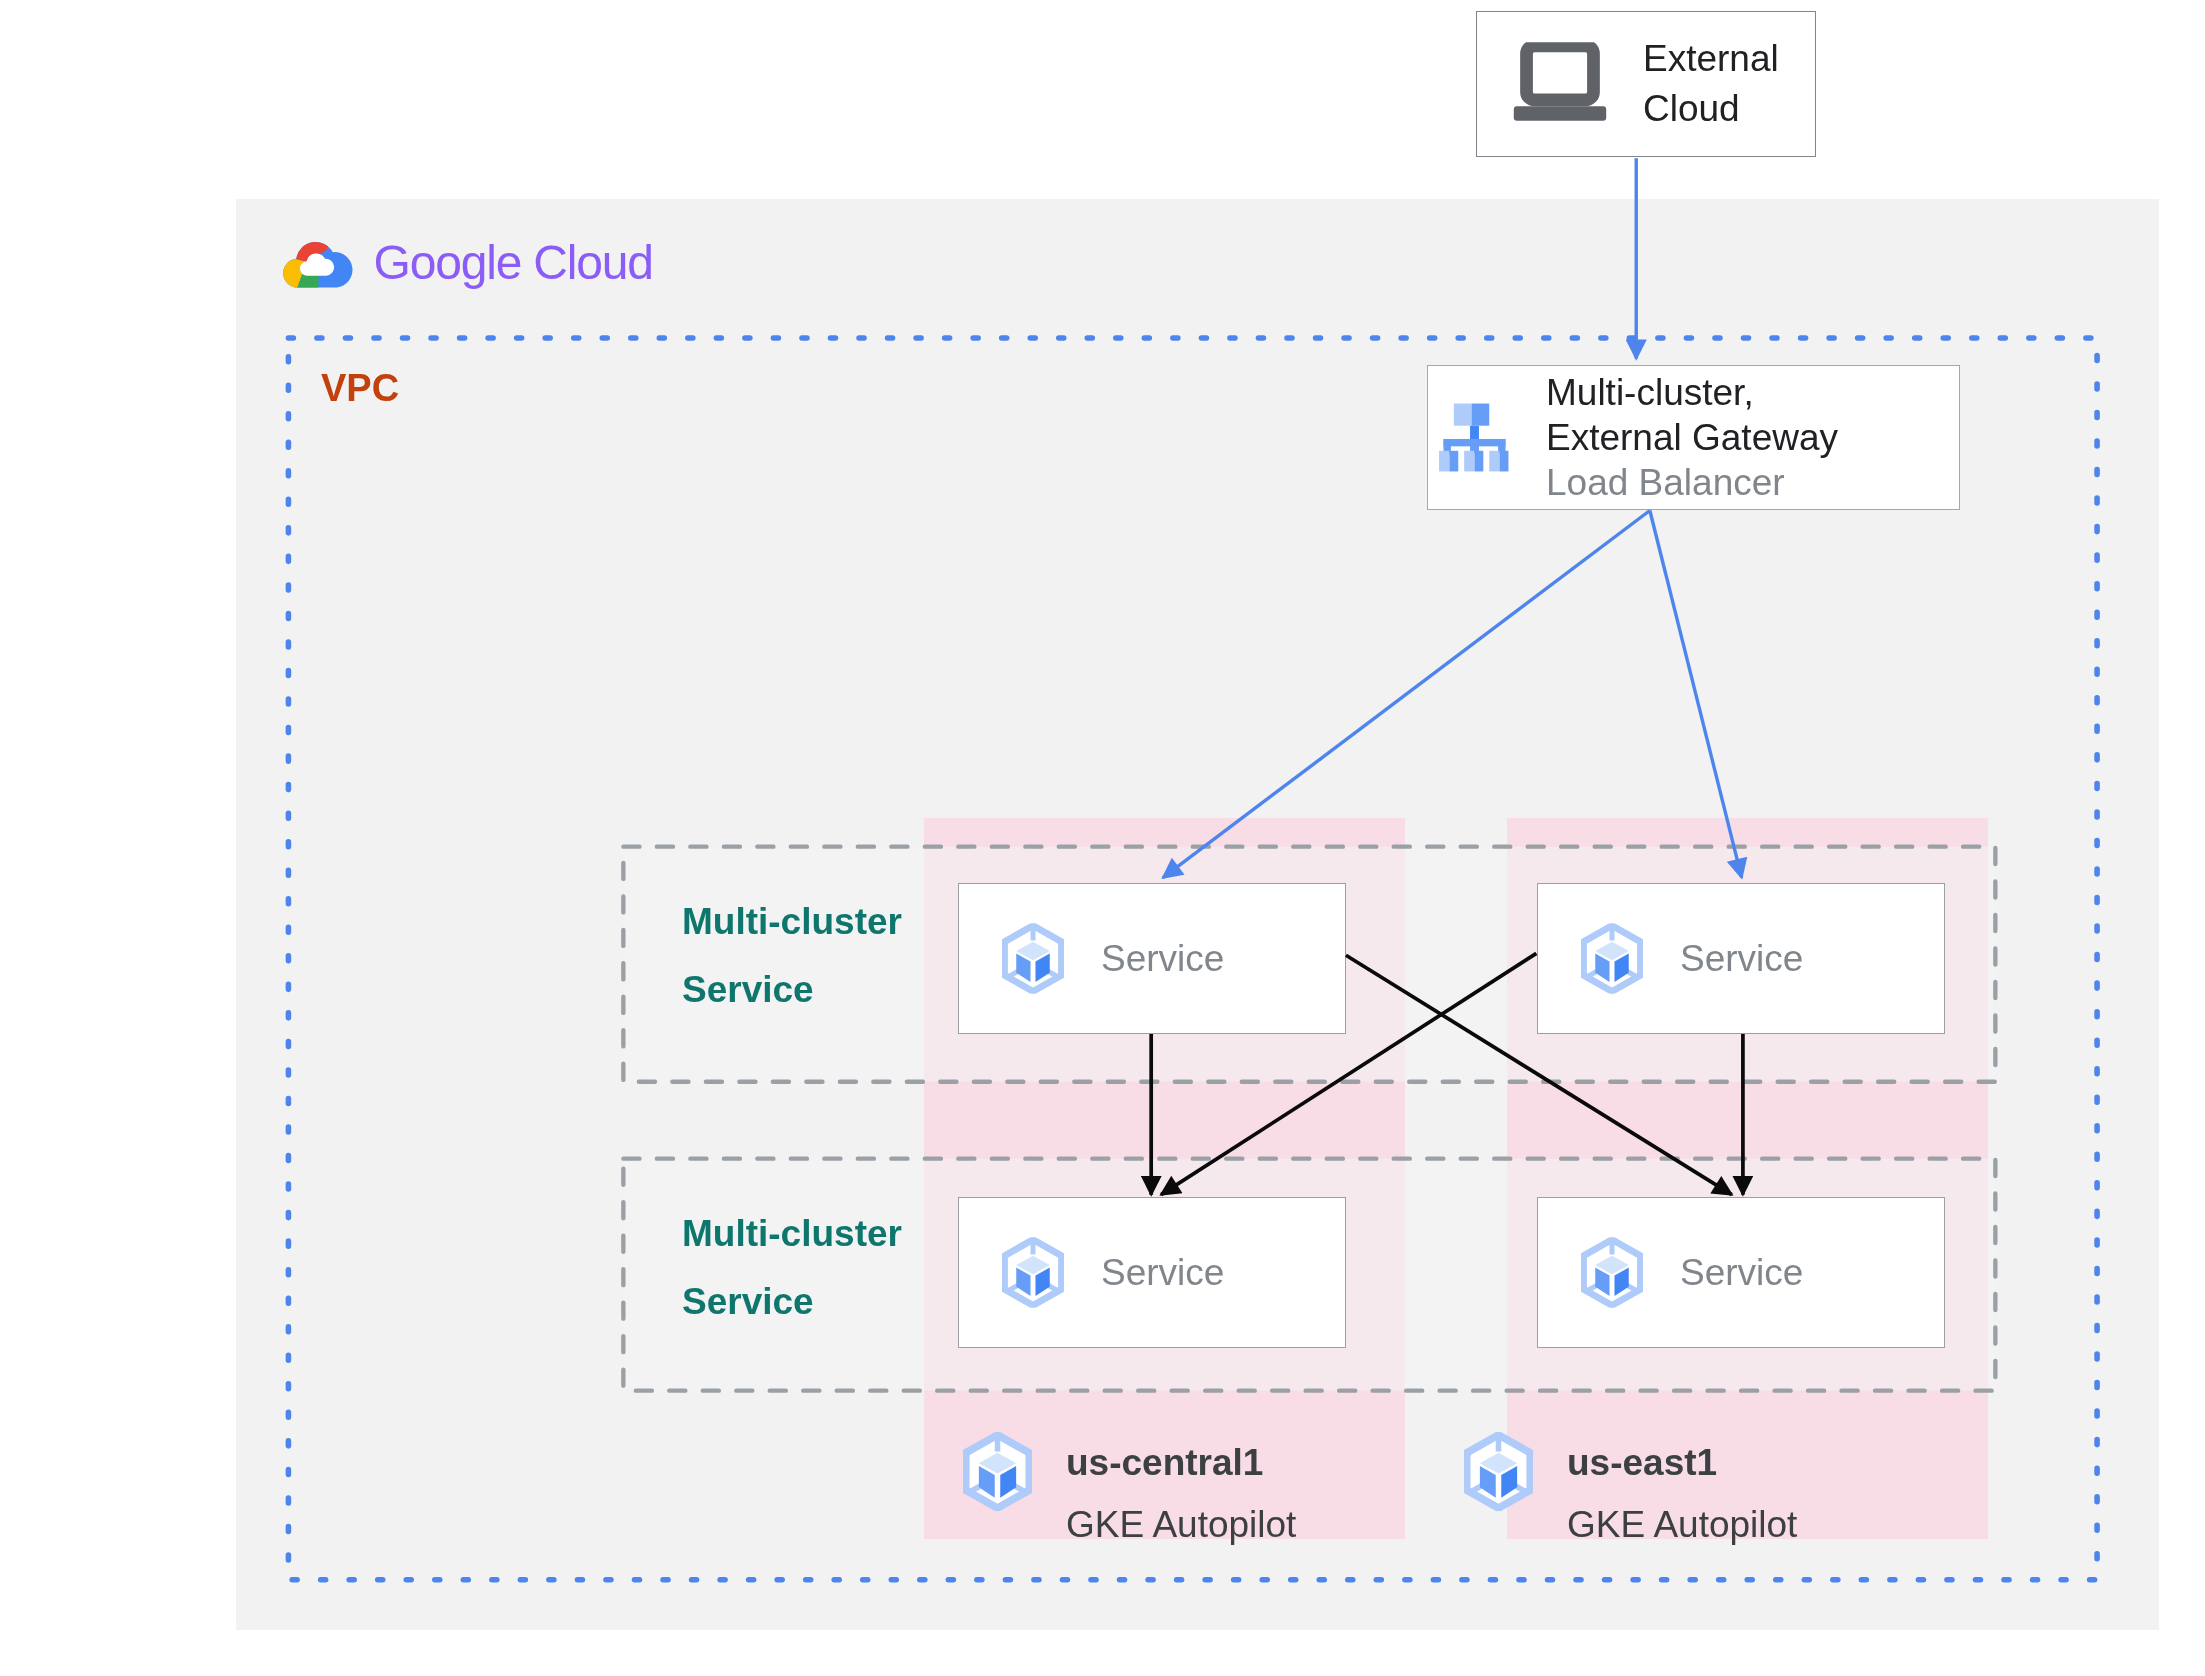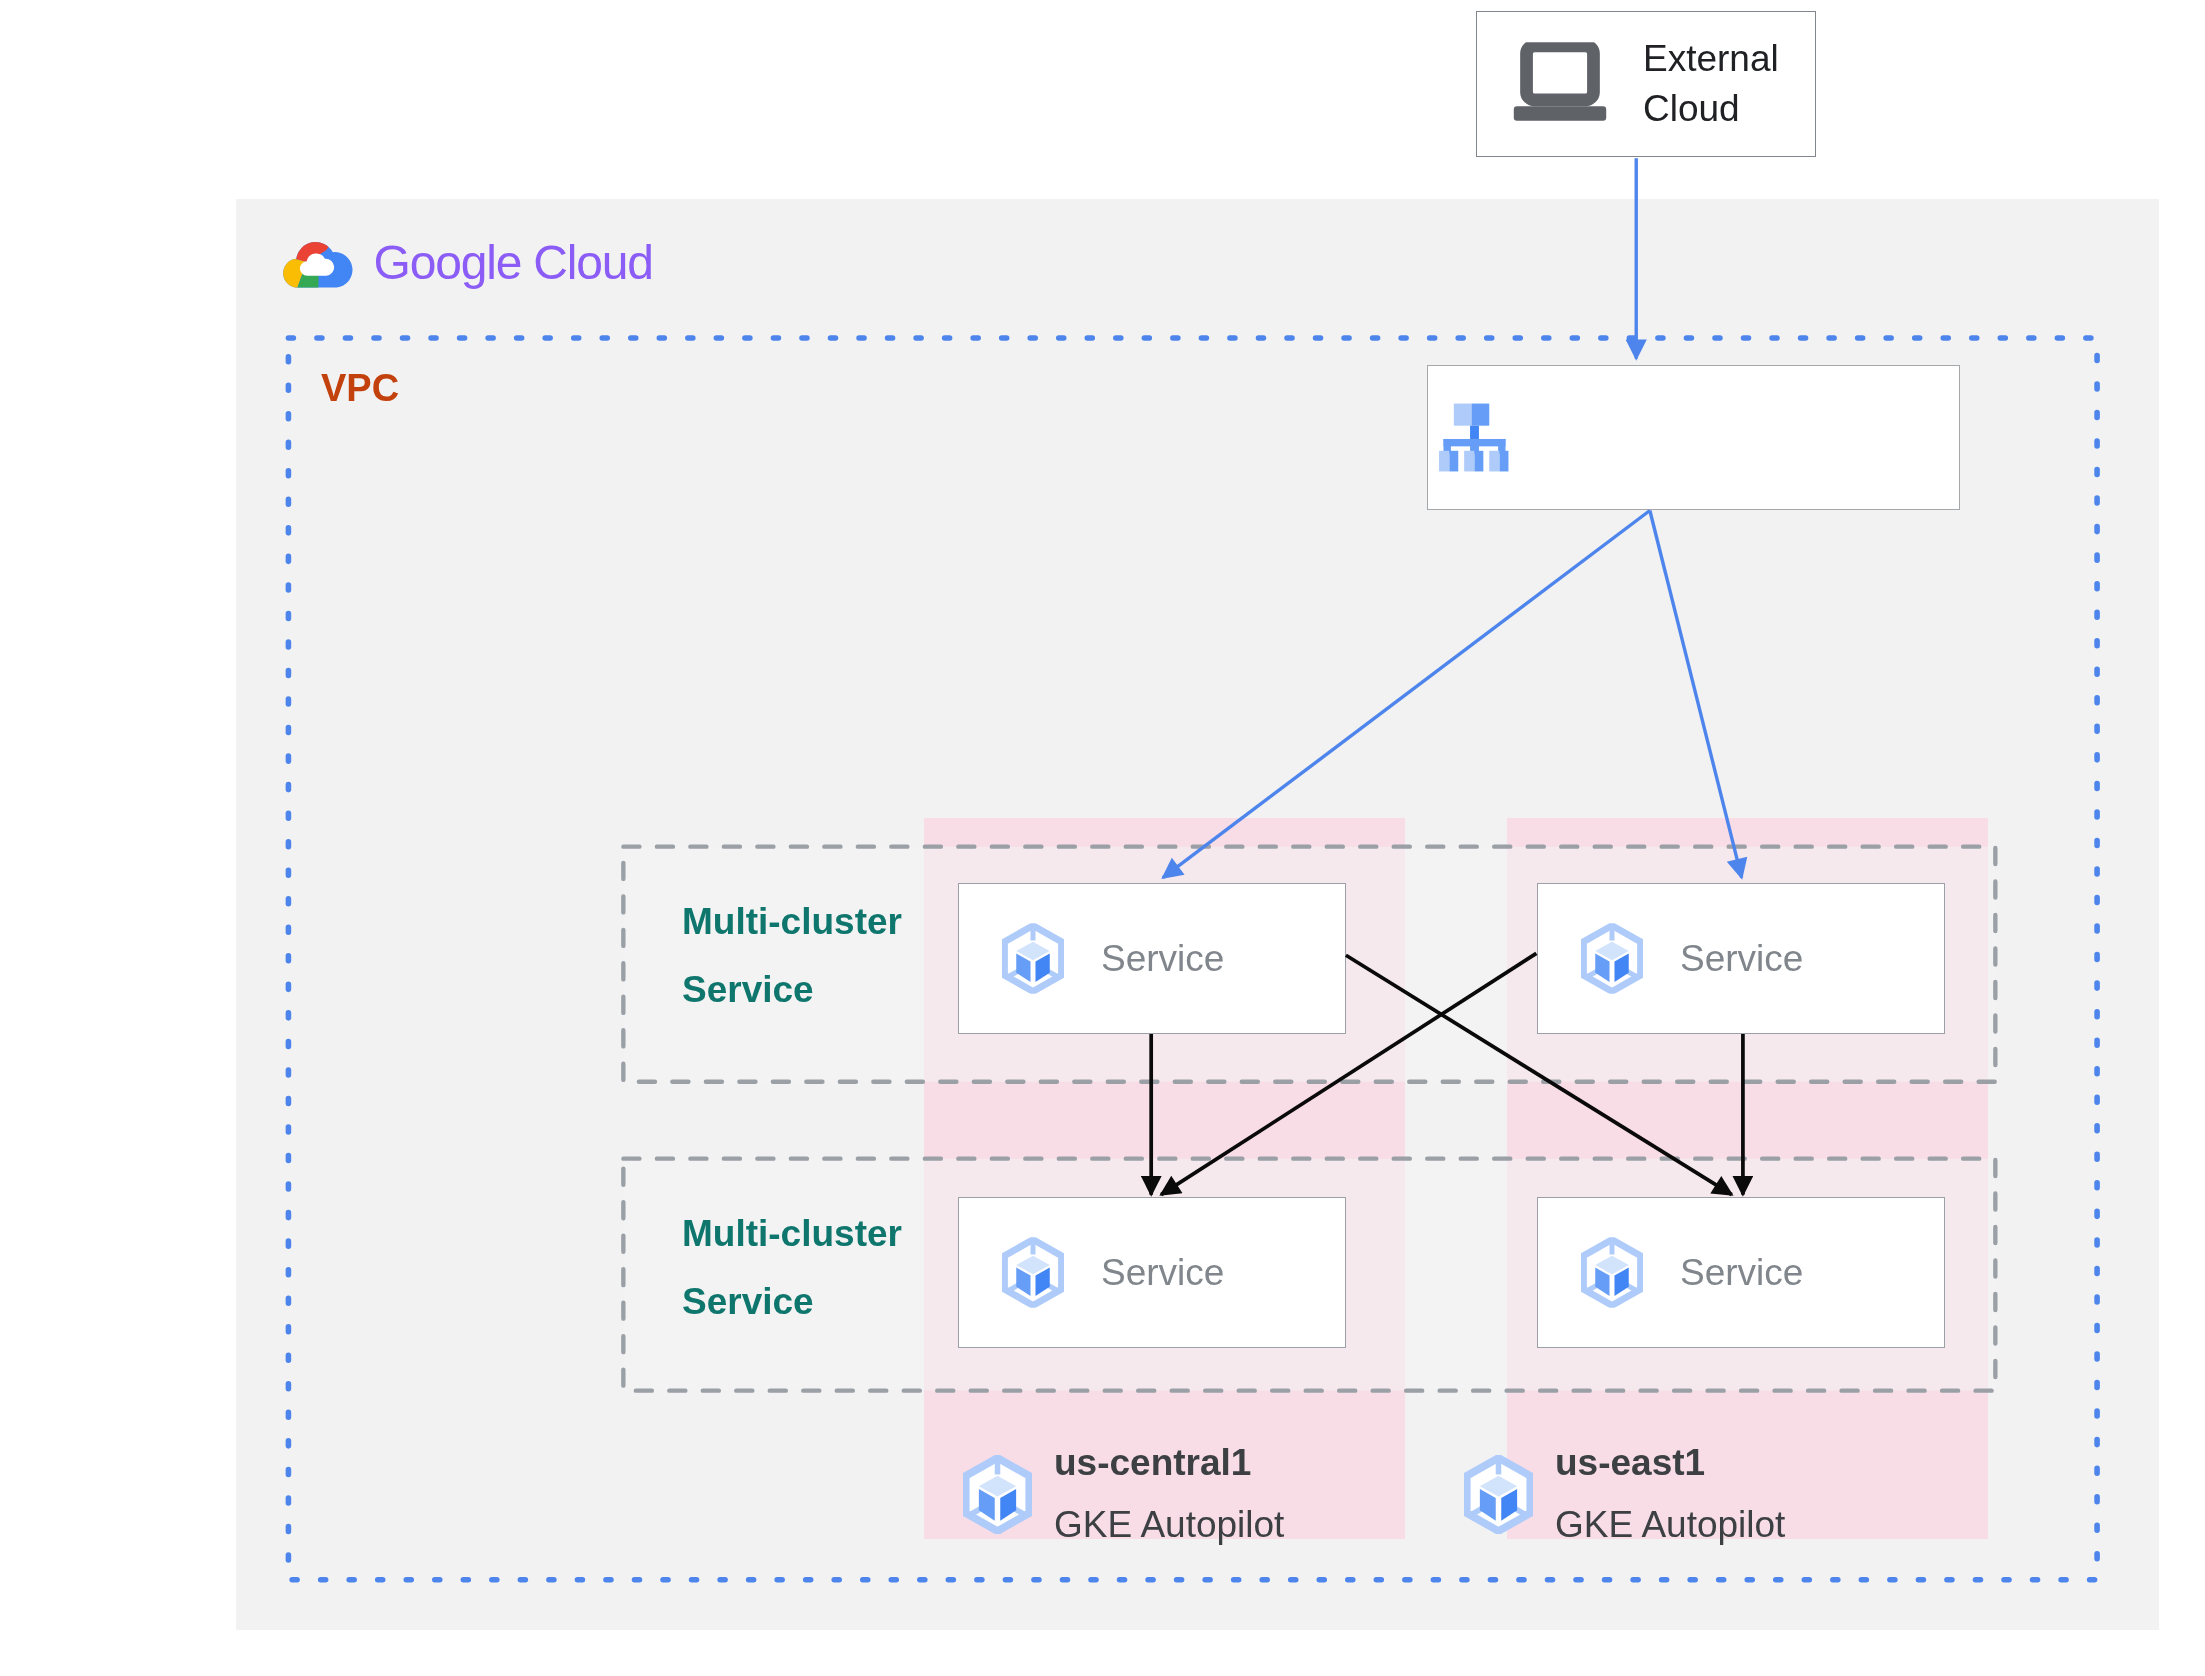--- a/index.html
+++ b/index.html
@@ -29,21 +29,21 @@
   .service-box .txt{margin-left:37px;font-size:37px;color:#80868b;}
   .sb1{left:958px;top:883px;}
   .sb2{left:1537px;top:883px;width:408px;}
   .sb3{left:958px;top:1197px;}
   .sb4{left:1537px;top:1197px;width:408px;}
   
   .row-label{left:682px;font-size:37px;line-height:68px;color:#0f766e;font-weight:bold;}
   .row-label.r1{top:888px;}
   .row-label.r2{top:1200px;}
   
-  .cluster{top:1432px;display:flex;align-items:center;}
+  .cluster{top:1432px;display:flex;align-items:flex-start;gap:12px;}
   .cluster .txt{margin-left:22px;font-size:37px;line-height:62px;color:#3c4043;}
   .cluster .txt .region{font-weight:bold;}
   .cl1{left:963px;}
   .cl2{left:1464px;}
   svg.overlay{left:0;top:0;pointer-events:none;}
   .icon{flex:0 0 auto;}
 </style>
 </head>
 <body>
 
@@ -121,20 +121,25 @@
     <div class="txt">
       <div>External</div>
       <div>Cloud</div>
     </div>
   </div>
 
   <div class="abs node gateway-box">
     <svg class="icon" width="71" height="69" viewBox="0 0 115 112">
         <use href="#lb-icon"></use>
       </svg>
+    <div class="txt">
+      <div>Multi-cluster,</div>
+      <div>External Gateway</div>
+      <div class="sub">Load Balancer</div>
+    </div>
   </div>
 
   <div class="abs row-label r1">
     <div>Multi-cluster</div>
     <div>Service</div>
   </div>
   <div class="abs row-label r2">
     <div>Multi-cluster</div>
     <div>Service</div>
   </div>

